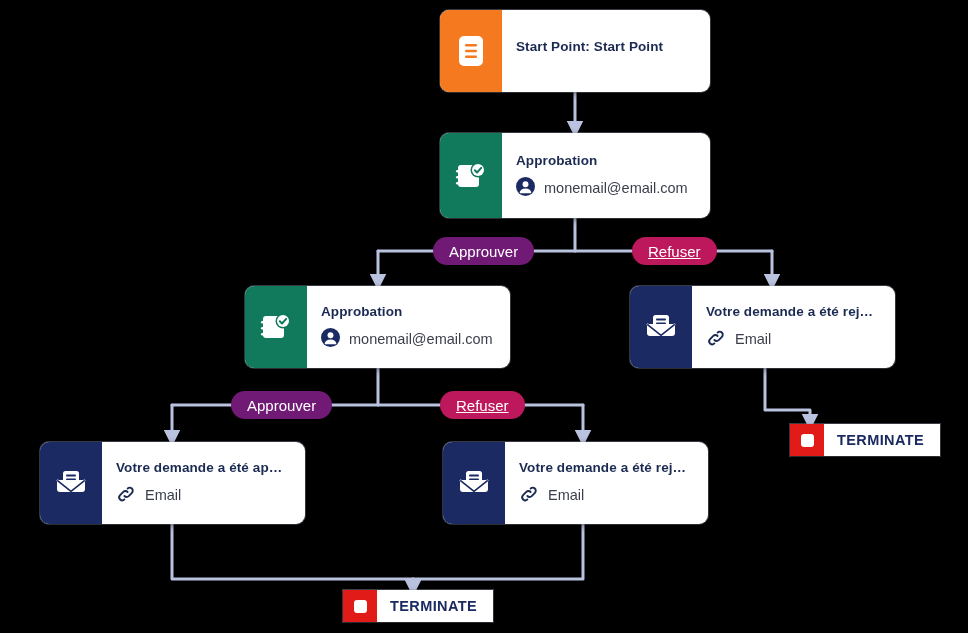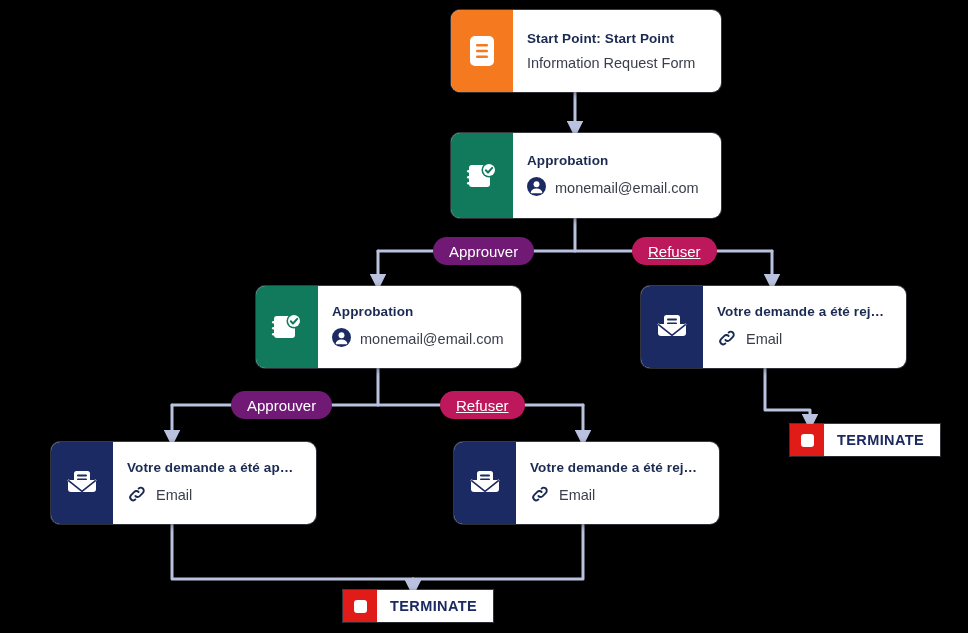--- a/index.html
+++ b/index.html
@@ -30,21 +30,20 @@
   
   .node {
     position: absolute;
     display: flex;
     align-items: stretch;
     background: #ffffff;
     border-radius: 9px;
     box-shadow: 0 2px 6px rgba(0,0,0,0.45), 0 0 0 1px rgba(180,190,215,0.35);
     overflow: hidden;
     box-sizing: border-box;
-    margin-left: 11px;
   }
   .node-icon {
     flex: 0 0 auto;
     width: 62px;
     display: flex;
     align-items: center;
     justify-content: center;
   }
   .node-body {
     flex: 1 1 auto;
@@ -170,23 +169,20 @@
     <div class="node-icon ic-orange">
       <svg width="30" height="34" viewBox="0 0 30 34" xmlns="http://www.w3.org/2000/svg">
         <rect x="3" y="2" width="24" height="30" rx="5" fill="#ffffff"></rect>
         <rect x="9" y="10" width="12" height="2.6" rx="1.3" fill="#f4791f"></rect>
         <rect x="9" y="15.7" width="12" height="2.6" rx="1.3" fill="#f4791f"></rect>
         <rect x="9" y="21.4" width="12" height="2.6" rx="1.3" fill="#f4791f"></rect>
       </svg>
     </div>
     <div class="node-body">
       <div class="node-title">Start Point: Start Point</div>
-      <div class="node-sub">
-        <span class="sub-text">Information Request Form</span>
-      </div>
     </div>
   </div>
 
   <div class="node" style="left:440px; top:133px; width:270px; height:85px;">
     <div class="node-icon ic-green">
       <svg width="32" height="34" viewBox="0 0 32 34" xmlns="http://www.w3.org/2000/svg">
         <path d="M6 6 h15 a3 3 0 0 1 3 3 v16 a3 3 0 0 1 -3 3 h-15 a3 3 0 0 1 -3 -3 v-16 a3 3 0 0 1 3 -3 z" fill="#ffffff"></path>
         <rect x="1" y="11" width="9" height="2.6" rx="1.3" fill="#ffffff"></rect>
         <rect x="1" y="17" width="9" height="2.6" rx="1.3" fill="#ffffff"></rect>
         <rect x="1" y="23" width="13" height="2.6" rx="1.3" fill="#ffffff"></rect>

